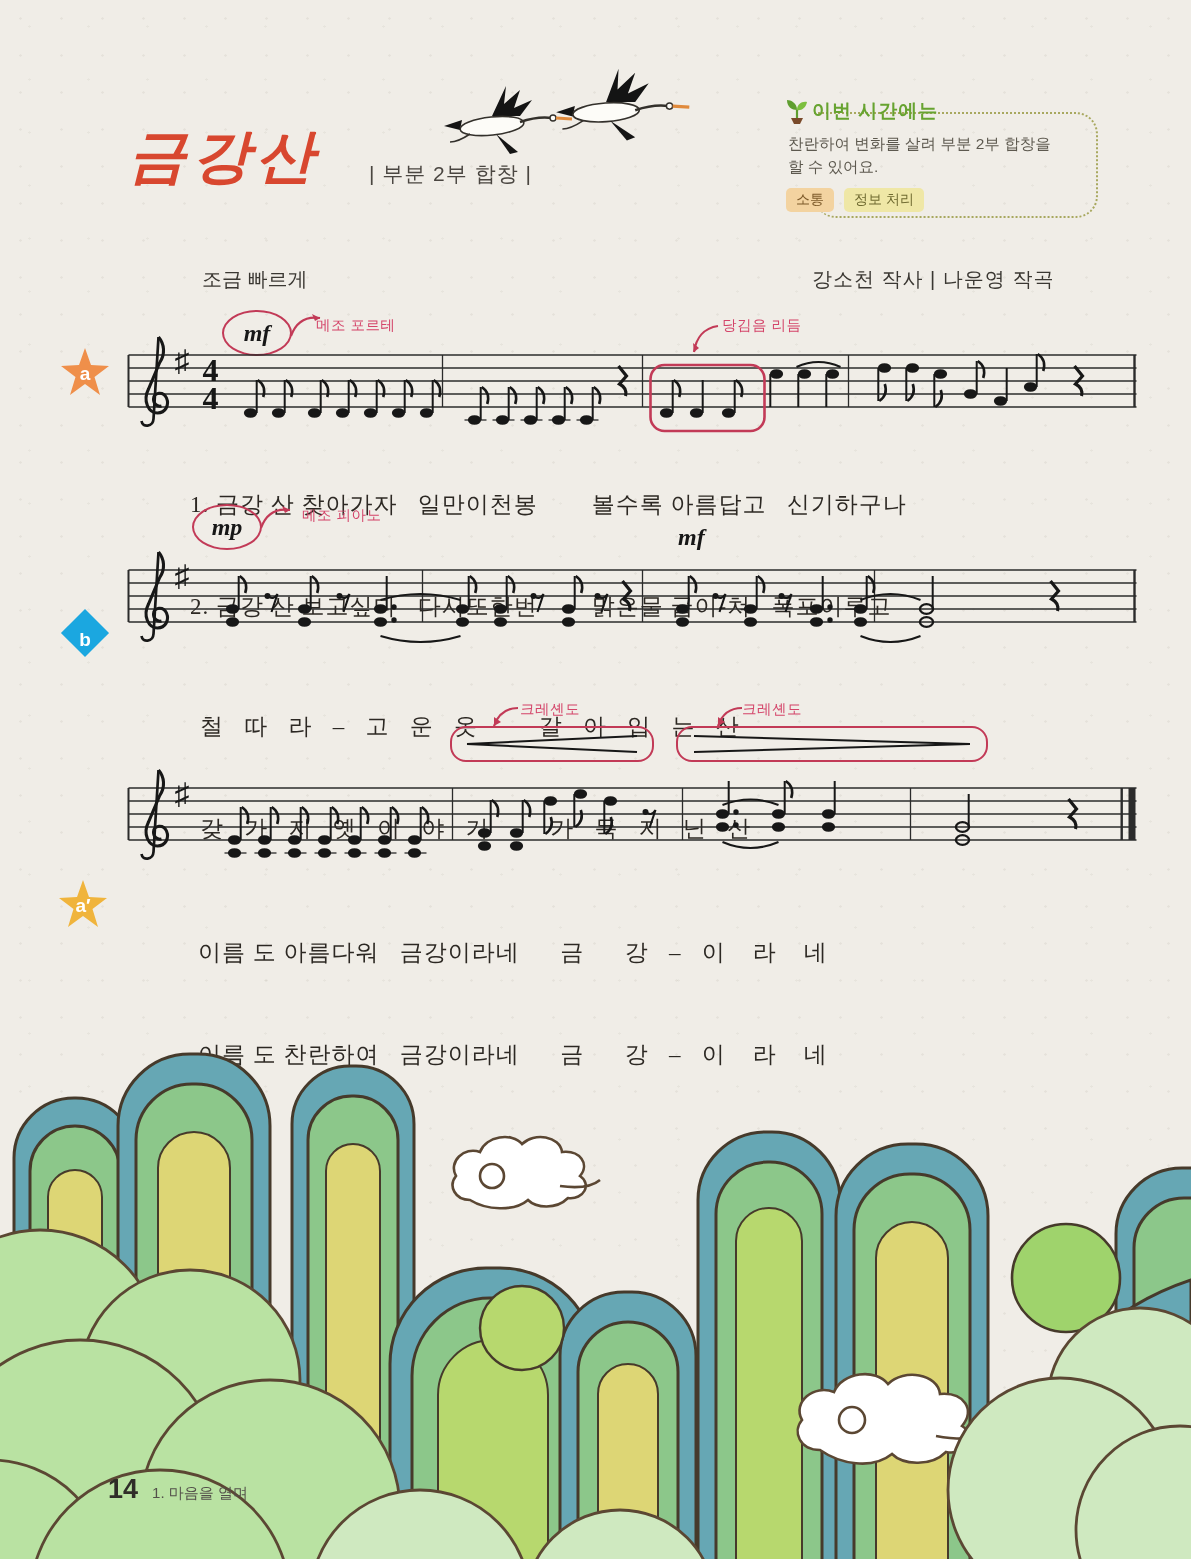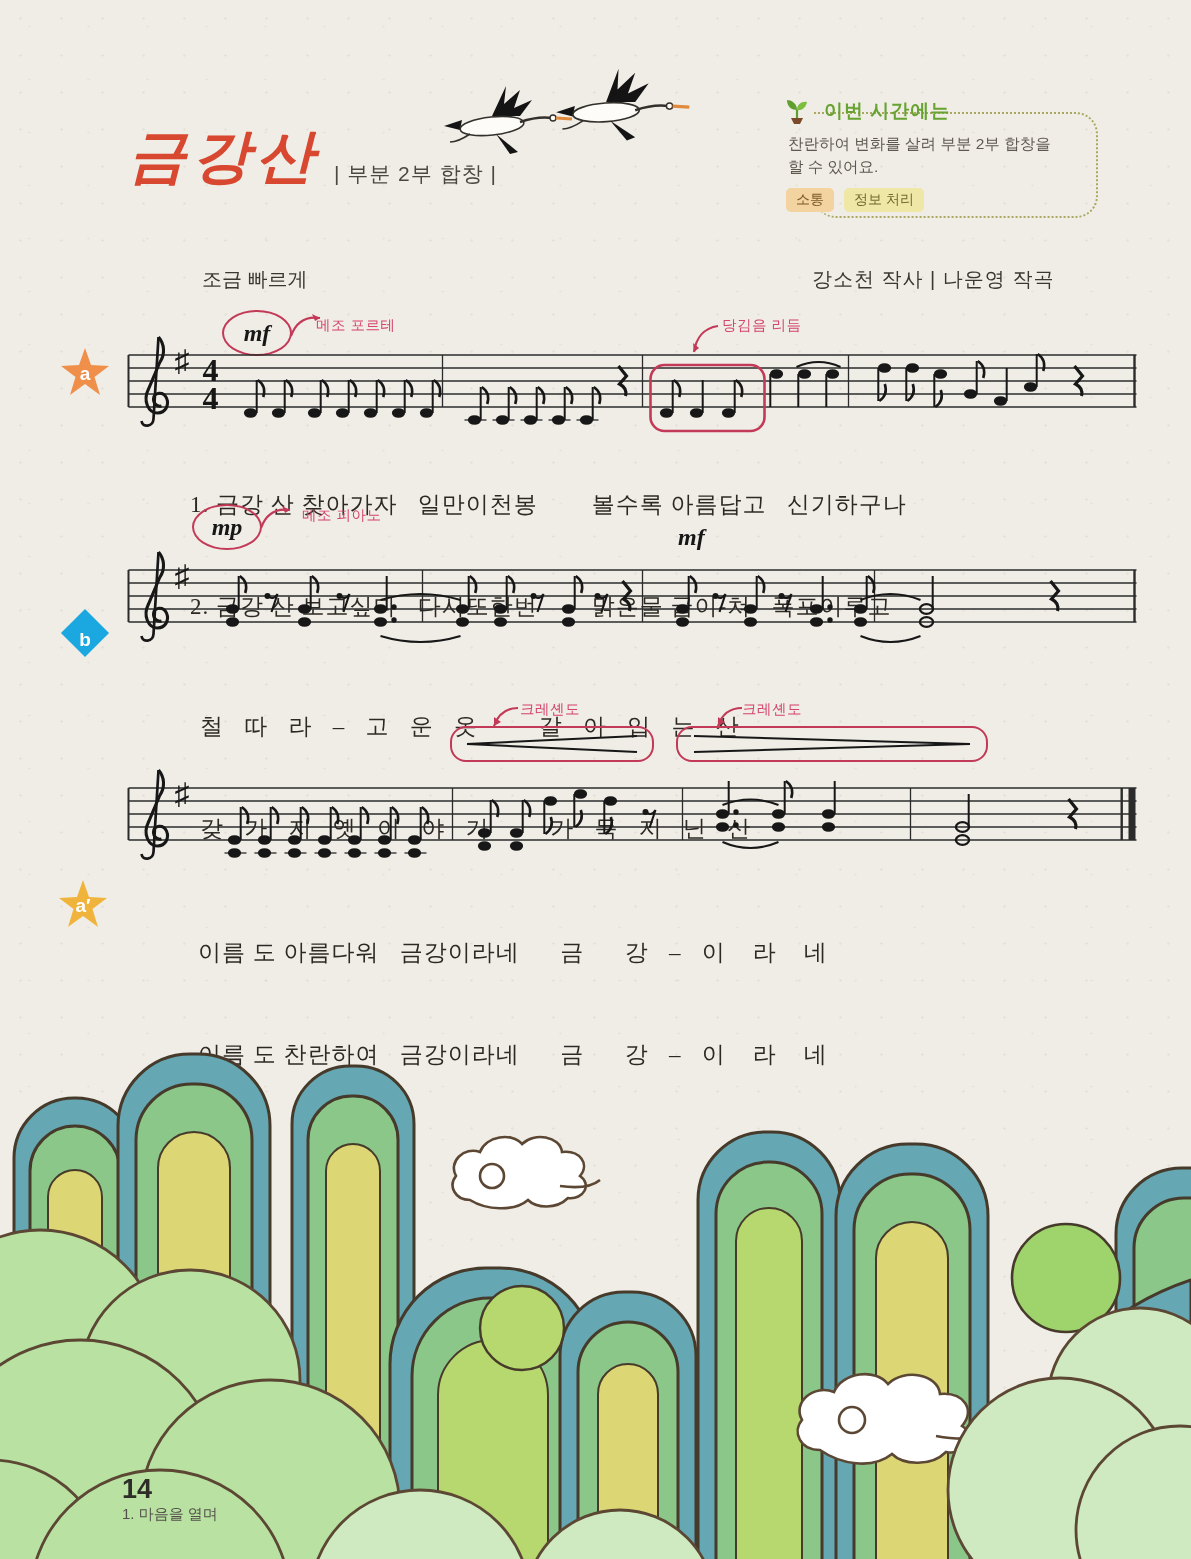--- a/index.html
+++ b/index.html
@@ -13,21 +13,21 @@
     background-size:41px 37px,59px 53px;
   }
   .abs{position:absolute;}
   
   .title{font-size:58px;font-weight:bold;color:#d8472f;letter-spacing:6px;
          font-family:"Liberation Sans",sans-serif;font-style:italic;}
   .subtitle{font-size:21px;color:#4a4641;letter-spacing:1px;}
   .objective{width:300px;}
   .obj-border{position:absolute;left:28px;top:14px;right:-12px;bottom:-6px;
     border:2px dotted #a8a85f;border-left:none;border-radius:0 22px 22px 22px;}
-  .obj-head{display:flex;align-items:center;gap:16px;position:relative;}
+  .obj-head{display:flex;align-items:center;gap:4px;position:relative;}
   .obj-head b{color:#67a330;font-size:19px;letter-spacing:1px;}
   .obj-body{position:relative;font-size:15.5px;color:#5d594f;line-height:23px;margin:8px 0 10px 2px;}
   .tagrow{position:relative;display:flex;gap:10px;align-items:center;}
   .tag{font-size:14px;padding:3px 10px;border-radius:5px;color:#7d5a2a;}
   .tag.t0{background:#f3d3a0;}
   .tag.t1{background:#efe7a6;color:#6f6a30;}
   
   .tempo{font-size:20px;color:#3a3732;}
   .credits{font-size:20px;color:#3a3732;letter-spacing:1px;}
   .lyrics{font-family:"Liberation Serif",serif;font-size:23px;color:#2c2823;
@@ -109,21 +109,21 @@
         </g>
       <g id="clef">
           <path d="M14,2 C20,9 21,19 15,28 L4,54 C-2,66 4,78 13,78 C21,78 25,70 22,63 C19,56 9,57 9,64 C9,69 13,72 17,71" fill="none" stroke="#171717" stroke-width="3.1"></path>
           <path d="M14,2 L9,84 C8.5,92 -2,93 -3,86" fill="none" stroke="#171717" stroke-width="2.7"></path>
         </g>
     </defs>
   </svg>
 
   <div class="abs" style="left:128px;top:118px;display:flex;align-items:flex-end;gap:14px;">
     <div class="title">금강산</div>
-    <div class="subtitle" style="padding-bottom:8px;">| 부분 2부 합창 |</div>
+    <div class="subtitle" style="padding-bottom:8px;margin-left:35px;">| 부분 2부 합창 |</div>
   </div>
 
   <svg class="abs" style="left:440px;top:68px" width="250" height="115" viewBox="0 0 250 115">
     <g>
       <path d="M52,48 L66,18 L64,36 L80,22 L74,40 L92,32 L80,48 Z" fill="#141414"></path>
       <path d="M20,62 L4,58 L22,52 Z" fill="#141414"></path>
       <ellipse cx="52" cy="58" rx="32" ry="9" fill="#fdfcf8" stroke="#33302b" stroke-width="1.6" transform="rotate(-6 52 58)"></ellipse>
       <path d="M80,54 Q98,48 112,50" fill="none" stroke="#33302b" stroke-width="2.4"></path>
       <circle cx="113" cy="50" r="3" fill="#fdfcf8" stroke="#33302b" stroke-width="1.4"></circle>
       <path d="M116,50 L132,51" stroke="#e08a3c" stroke-width="3"></path>
@@ -465,18 +465,18 @@
       <circle cx="-10" cy="540" r="120"></circle>
       <circle cx="160" cy="560" r="130"></circle>
       <circle cx="420" cy="560" r="110" fill="#cfe9c0"></circle>
       <circle cx="620" cy="565" r="95" fill="#cfe9c0"></circle>
       <circle cx="1140" cy="360" r="92" fill="#cfe9c0"></circle>
       <circle cx="1060" cy="450" r="112" fill="#cfe9c0"></circle>
       <circle cx="1180" cy="490" r="104" fill="#cfe9c0"></circle>
     </g>
   </svg>
 
-  <div class="abs" style="left:108px;top:1474px;display:flex;align-items:baseline;flex-direction:column;">
+  <div class="abs" style="left:108px;top:1474px;display:flex;align-items:baseline;">
     <span class="pagenum">14</span>
     <span class="chapter">1. 마음을 열며</span>
   </div>
 
 </div>
 
 </body></html>

